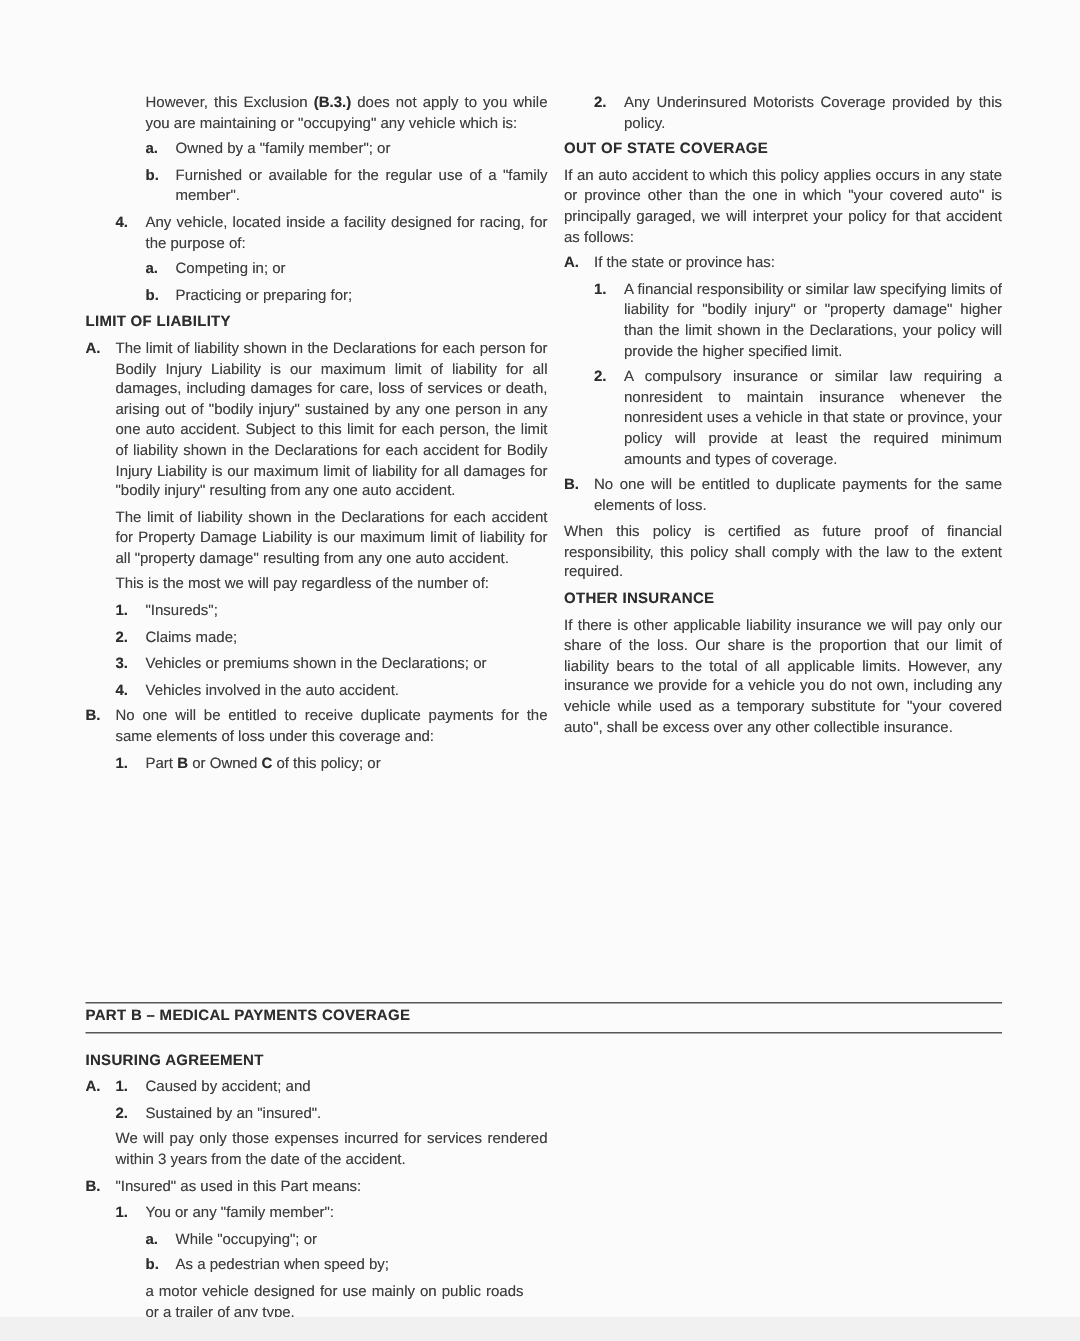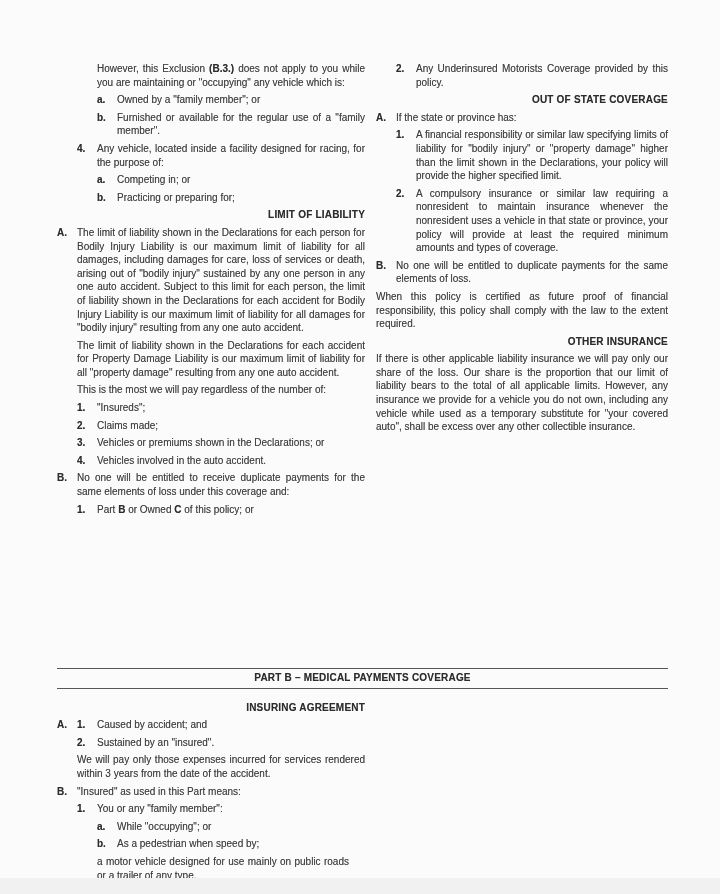--- a/index.html
+++ b/index.html
@@ -18,35 +18,35 @@
   }
   .content{position:absolute;left:57px;top:62px;width:611px;}
   .cols{display:flex;justify-content:space-between;}
   .col-l{width:308px;}
   .col-r{width:292px;}
   .top{height:606px;}
   .p,.li{margin:0 0 4px 0;text-align:justify;}
   .h{
     font-weight:bold;color:#2d2d2d;
     margin:3px 0 4px 0;letter-spacing:.2px;
-    text-align:right;
+    text-align:left;
   }
   .li{position:relative;padding-left:20px;}
   .m{position:absolute;left:0;top:0;width:20px;font-weight:bold;color:#2d2d2d;}
   .l1{margin-left:0;}
   .l2{margin-left:20px;}
   .l3{margin-left:40px;}
   .p1{margin-left:20px;}
   .p2{margin-left:40px;}
   b{font-weight:bold;color:#2d2d2d;}
   .band{
     border-top:1.5px solid #565656;
     border-bottom:1.5px solid #565656;
     padding:2px 0 3px 0;
-    text-align:center;font-weight:bold;color:#2d2d2d;
+    text-align:left;font-weight:bold;color:#2d2d2d;
     letter-spacing:.2px;
   }
   .partb{margin-top:9px;flex-direction:column;}
 </style>
 </head>
 <body>
 
 <div class="page">
   <div class="content">
 
@@ -88,20 +88,21 @@
         <div class="li l2"><span class="m">1.</span><span>Part </span><b>B</b><span> or Owned </span><b>C</b><span> of this policy; or</span></div>
 
       </div>
 
       <div class="col-r">
 
         <div class="li l2"><span class="m">2.</span><span>Any Underinsured Motorists Coverage provided by this policy.</span></div>
 
         <div class="h">OUT OF STATE COVERAGE</div>
 
+        <div class="p">If an auto accident to which this policy applies occurs in any state or province other than the one in which "your covered auto" is principally garaged, we will interpret your policy for that accident as follows:</div>
 
         <div class="li l1"><span class="m">A.</span><span>If the state or province has:</span></div>
 
         <div class="li l2"><span class="m">1.</span><span>A financial responsibility or similar law specifying limits of liability for "bodily injury" or "property damage" higher than the limit shown in the Declarations, your policy will provide the higher specified limit.</span></div>
 
         <div class="li l2"><span class="m">2.</span><span>A compulsory insurance or similar law requiring a nonresident to maintain insurance whenever the nonresident uses a vehicle in that state or province, your policy will provide at least the required minimum amounts and types of coverage.</span></div>
 
         <div class="li l1"><span class="m">B.</span><span>No one will be entitled to duplicate payments for the same elements of loss.</span></div>
 
 

